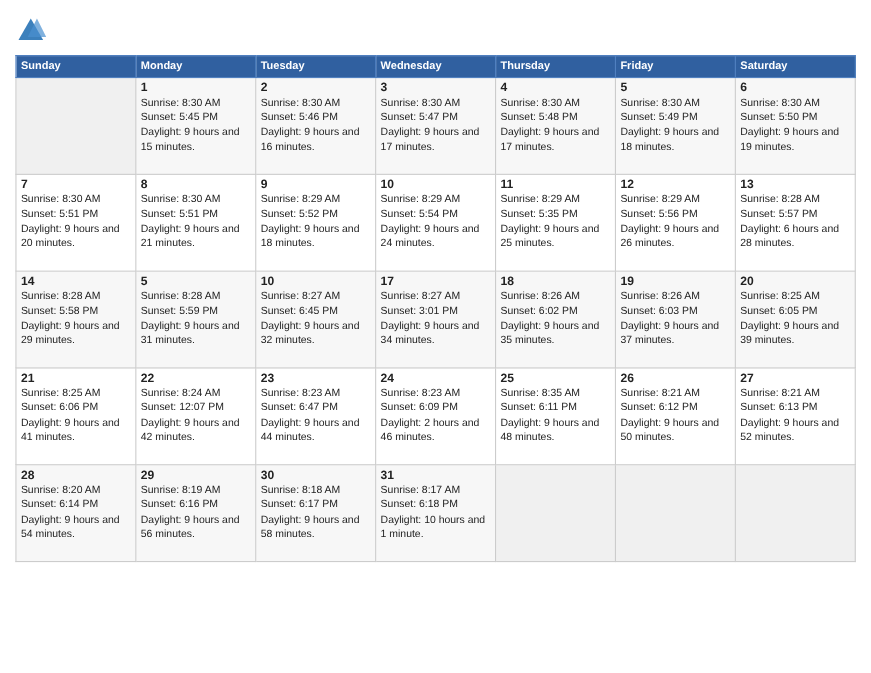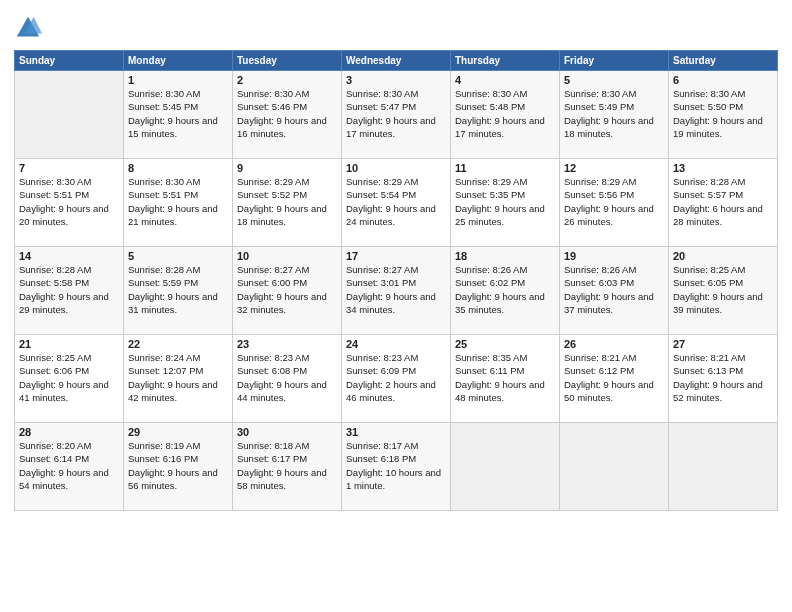--- a/index.html
+++ b/index.html
@@ -182,21 +182,21 @@
           <td>
             <span class="day-num">14</span>
             <div class="cell-content"><span>Sunrise: 8:28 AM</span><br><span>Sunset: 5:58 PM</span><br><span>Daylight: 9 hours and 29 minutes.</span></div>
           </td>
           <td>
             <span class="day-num">5</span>
             <div class="cell-content"><span>Sunrise: 8:28 AM</span><br><span>Sunset: 5:59 PM</span><br><span>Daylight: 9 hours and 31 minutes.</span></div>
           </td>
           <td>
             <span class="day-num">10</span>
-            <div class="cell-content"><span>Sunrise: 8:27 AM</span><br><span>Sunset: 6:00 PM</span><br><span>Daylight: 9 hours and 32 minutes.</span></div>
+            <div class="cell-content"><span>Sunrise: 8:27 AM</span><br><span>Sunset: 6:45 PM</span><br><span>Daylight: 9 hours and 32 minutes.</span></div>
           </td>
           <td>
             <span class="day-num">17</span>
             <div class="cell-content"><span>Sunrise: 8:27 AM</span><br><span>Sunset: 3:01 PM</span><br><span>Daylight: 9 hours and 34 minutes.</span></div>
           </td>
           <td>
             <span class="day-num">18</span>
             <div class="cell-content"><span>Sunrise: 8:26 AM</span><br><span>Sunset: 6:02 PM</span><br><span>Daylight: 9 hours and 35 minutes.</span></div>
           </td>
           <td>
@@ -212,21 +212,21 @@
           <td>
             <span class="day-num">21</span>
             <div class="cell-content"><span>Sunrise: 8:25 AM</span><br><span>Sunset: 6:06 PM</span><br><span>Daylight: 9 hours and 41 minutes.</span></div>
           </td>
           <td>
             <span class="day-num">22</span>
             <div class="cell-content"><span>Sunrise: 8:24 AM</span><br><span>Sunset: 12:07 PM</span><br><span>Daylight: 9 hours and 42 minutes.</span></div>
           </td>
           <td>
             <span class="day-num">23</span>
-            <div class="cell-content"><span>Sunrise: 8:23 AM</span><br><span>Sunset: 6:08 PM</span><br><span>Daylight: 9 hours and 44 minutes.</span></div>
+            <div class="cell-content"><span>Sunrise: 8:23 AM</span><br><span>Sunset: 6:47 PM</span><br><span>Daylight: 9 hours and 44 minutes.</span></div>
           </td>
           <td>
             <span class="day-num">24</span>
             <div class="cell-content"><span>Sunrise: 8:23 AM</span><br><span>Sunset: 6:09 PM</span><br><span>Daylight: 2 hours and 46 minutes.</span></div>
           </td>
           <td>
             <span class="day-num">25</span>
             <div class="cell-content"><span>Sunrise: 8:35 AM</span><br><span>Sunset: 6:11 PM</span><br><span>Daylight: 9 hours and 48 minutes.</span></div>
           </td>
           <td>

